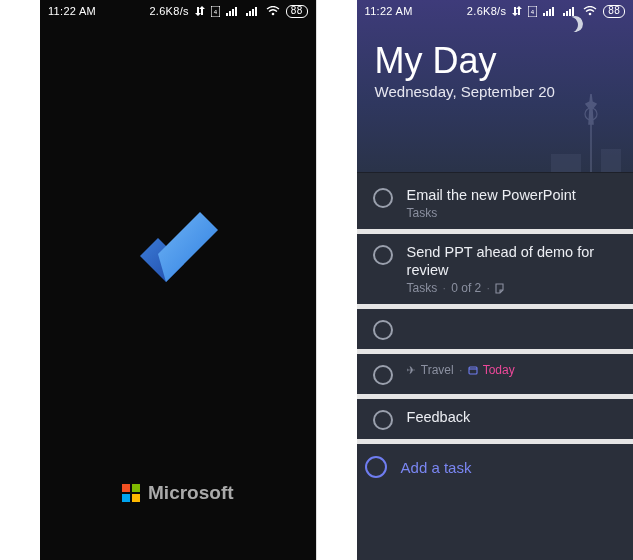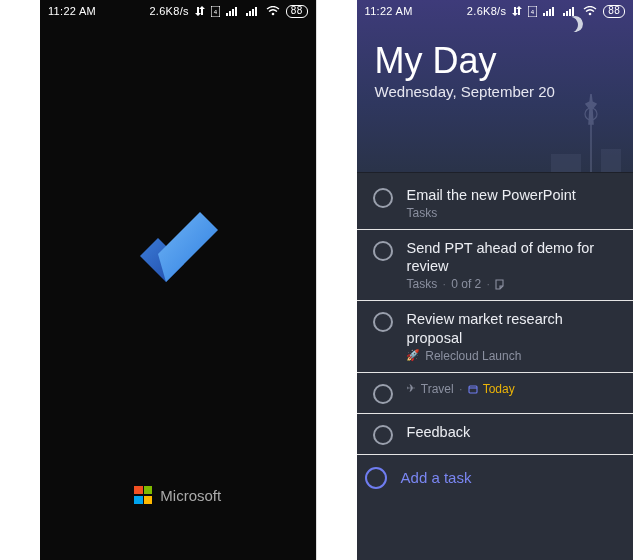--- a/index.html
+++ b/index.html
@@ -53,21 +53,21 @@
   .checkmark { transform: translateY(-20px); }
   .ms-brand {
     position:absolute; bottom: 56px; left: 0; right: 0;
     display:flex; align-items:center; justify-content:center; gap:8px;
   }
   .ms-logo { width: 18px; height: 18px; display:grid; grid-template: 1fr 1fr / 1fr 1fr; gap:1.5px; }
   .ms-logo span:nth-child(1){background:#f25022;}
   .ms-logo span:nth-child(2){background:#7fba00;}
   .ms-logo span:nth-child(3){background:#00a4ef;}
   .ms-logo span:nth-child(4){background:#ffb900;}
-  .ms-text { color:#aaa; font-size: 15px; font-weight:400; }
+  .ms-text { color:#aaa; font-size: 19px; font-weight:700; }
 
   
   .header {
     height: 118px;
     padding: 8px 18px 10px 18px;
     background: linear-gradient(180deg,#3e3b7a 0%, #2f375f 60%, #2a3349 100%);
     position: relative;
     overflow:hidden;
   }
   .header .title {
@@ -96,21 +96,21 @@
   }
   .sep { height:1px; background:#1d2029; }
 
   .tasks {
     background:#2a2f3a;
     padding: 4px 0;
   }
   .task {
     display:flex; align-items:flex-start; gap: 14px;
     padding: 9px 14px 9px 16px;
-    border-bottom: 1px solid #e5e5e5;
+    border-bottom: 5px solid #e5e5e5;
   }
   .task:last-child { border-bottom: none; }
   .circle {
     flex: 0 0 auto;
     width: 20px; height: 20px;
     border: 2px solid #9aa0ad;
     border-radius: 50%;
     margin-top: 2px;
   }
   .task-body { flex:1; min-width:0; }
@@ -121,21 +121,21 @@
     margin-bottom: 2px;
   }
   .task-sub {
     font-size: 12px;
     color: #8b90a0;
     display:flex; align-items:center; gap:5px;
     flex-wrap: wrap;
   }
   .task-sub .dot { color:#666b78; }
   .task-sub .mini { display:inline-flex; align-items:center; }
-  .task-sub .accent { color:#eab308; }
+  .task-sub .accent { color:#ec4899; }
   .rocket { font-size: 11px; }
   .plane { font-size: 11px; color:#8b90a0; }
   .note-ic svg { display:block; }
 
   .add-task {
     display:flex; align-items:center; gap: 14px;
     padding: 12px 14px 12px 8px;
   }
   .add-task .circle {
     border-color: #6f7df0;
@@ -309,27 +309,20 @@
             <svg width="11" height="11" viewBox="0 0 11 11">
                 <path d="M1 1 H8 V7 L5 10 H1 Z M5 10 V7 H8" fill="none" stroke="#8b90a0" stroke-width="1.1"></path>
               </svg>
           </span>
         </div>
       </div>
     </div>
 
     <div class="task">
       <span class="circle"></span>
-      <div class="task-body">
-        <div class="task-title">Review market research proposal</div>
-        <div class="task-sub">
-          <span class="rocket">🚀</span>
-          <span>Relecloud Launch</span>
-        </div>
-      </div>
     </div>
 
     <div class="task">
       <span class="circle"></span>
       <div class="task-body">
         <div class="task-sub">
           <span class="plane">✈</span>
           <span>Travel</span>
           <span class="dot">·</span>
           <span class="mini">

